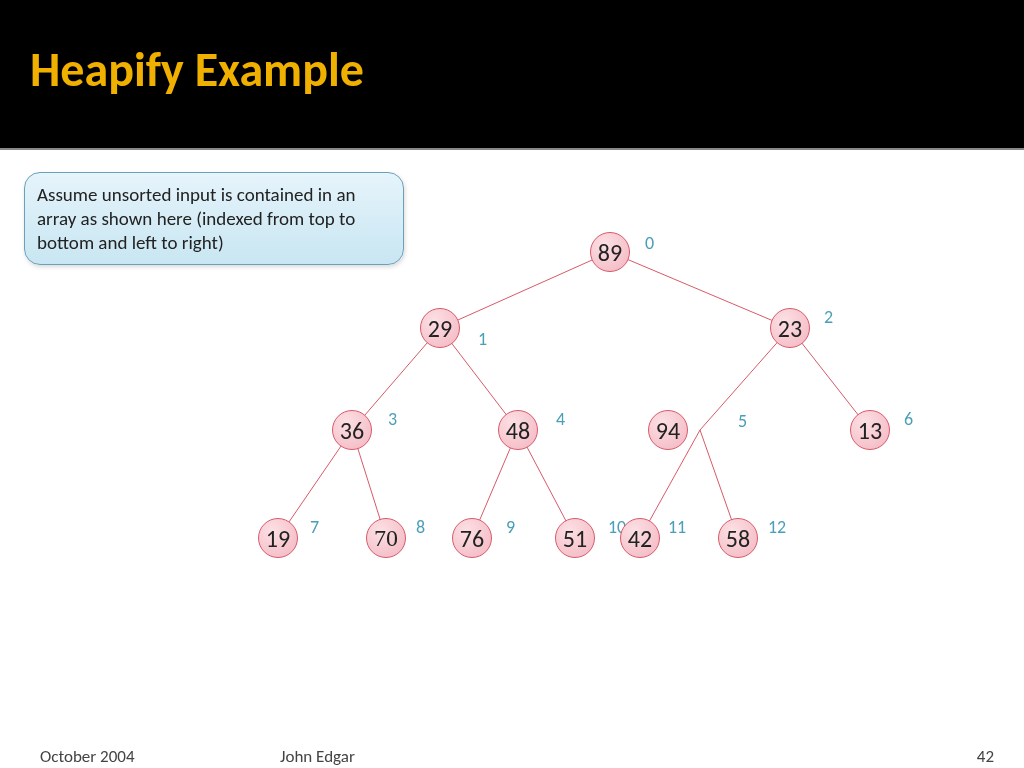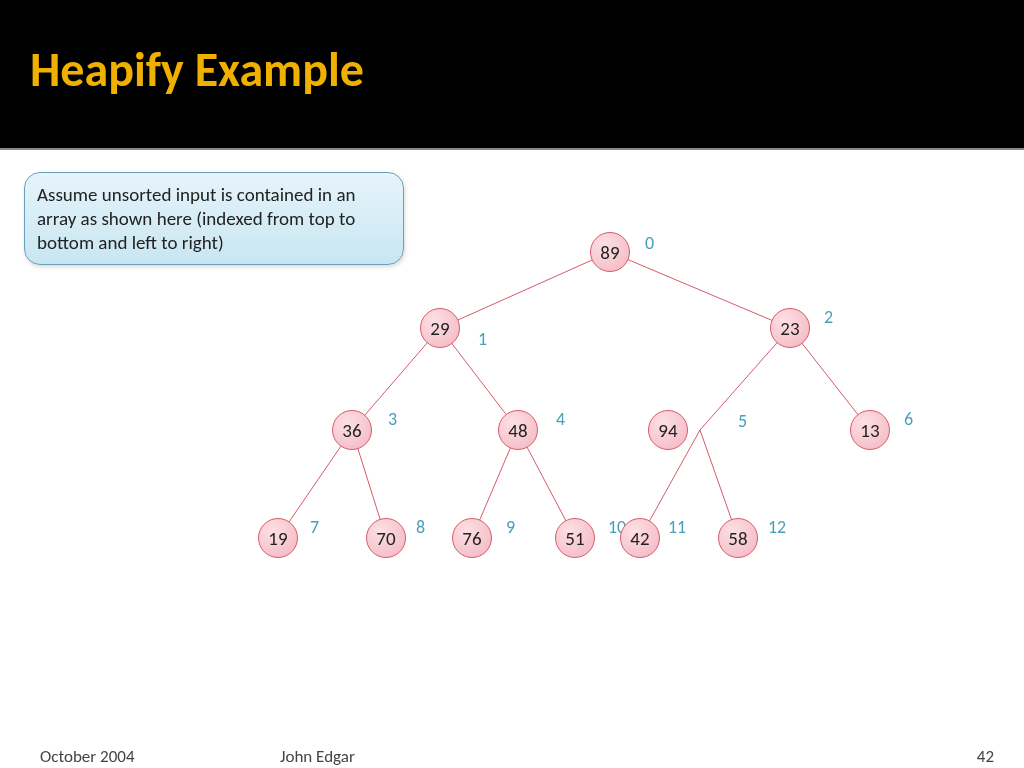--- a/index.html
+++ b/index.html
@@ -52,21 +52,21 @@
   .node {
     position: absolute;
     width: 40px;
     height: 40px;
     border-radius: 50%;
     background: radial-gradient(circle at 35% 30%, #fce0e4, #f3b5c0);
     border: 1px solid #d75a6a;
     display: flex;
     align-items: center;
     justify-content: center;
-    font-size: 19px;
+    font-size: 24px;
     color: #222;
   }
   .idx {
     position: absolute;
     color: #4a9fb8;
     font-size: 18px;
     font-family: Calibri, Arial, sans-serif;
   }
   svg.edges {
     position: absolute;
@@ -125,21 +125,21 @@
     <div class="node" style="left: 332px; top: 260px;">36</div>
     <div class="idx" style="left: 388px; top: 258px;">3</div>
     <div class="node" style="left: 498px; top: 260px;">48</div>
     <div class="idx" style="left: 556px; top: 258px;">4</div>
     <div class="node" style="left: 648px; top: 260px;">94</div>
     <div class="idx" style="left: 738px; top: 260px;">5</div>
     <div class="node" style="left: 850px; top: 260px;">13</div>
     <div class="idx" style="left: 904px; top: 258px;">6</div>
     <div class="node" style="left: 258px; top: 368px;">19</div>
     <div class="idx" style="left: 310px; top: 366px;">7</div>
-    <div class="node" style="left: 366px; top: 368px;">70</div>
+    <div class="node" style="left: 366px; top: 368px; font-family: Liberation Serif, serif;">70</div>
     <div class="idx" style="left: 416px; top: 366px;">8</div>
     <div class="node" style="left: 452px; top: 368px;">76</div>
     <div class="idx" style="left: 506px; top: 366px;">9</div>
     <div class="node" style="left: 555px; top: 368px;">51</div>
     <div class="idx" style="left: 608px; top: 366px;">10</div>
     <div class="node" style="left: 620px; top: 368px;">42</div>
     <div class="idx" style="left: 668px; top: 366px;">11</div>
     <div class="node" style="left: 718px; top: 368px;">58</div>
     <div class="idx" style="left: 768px; top: 366px;">12</div>
   </div>

